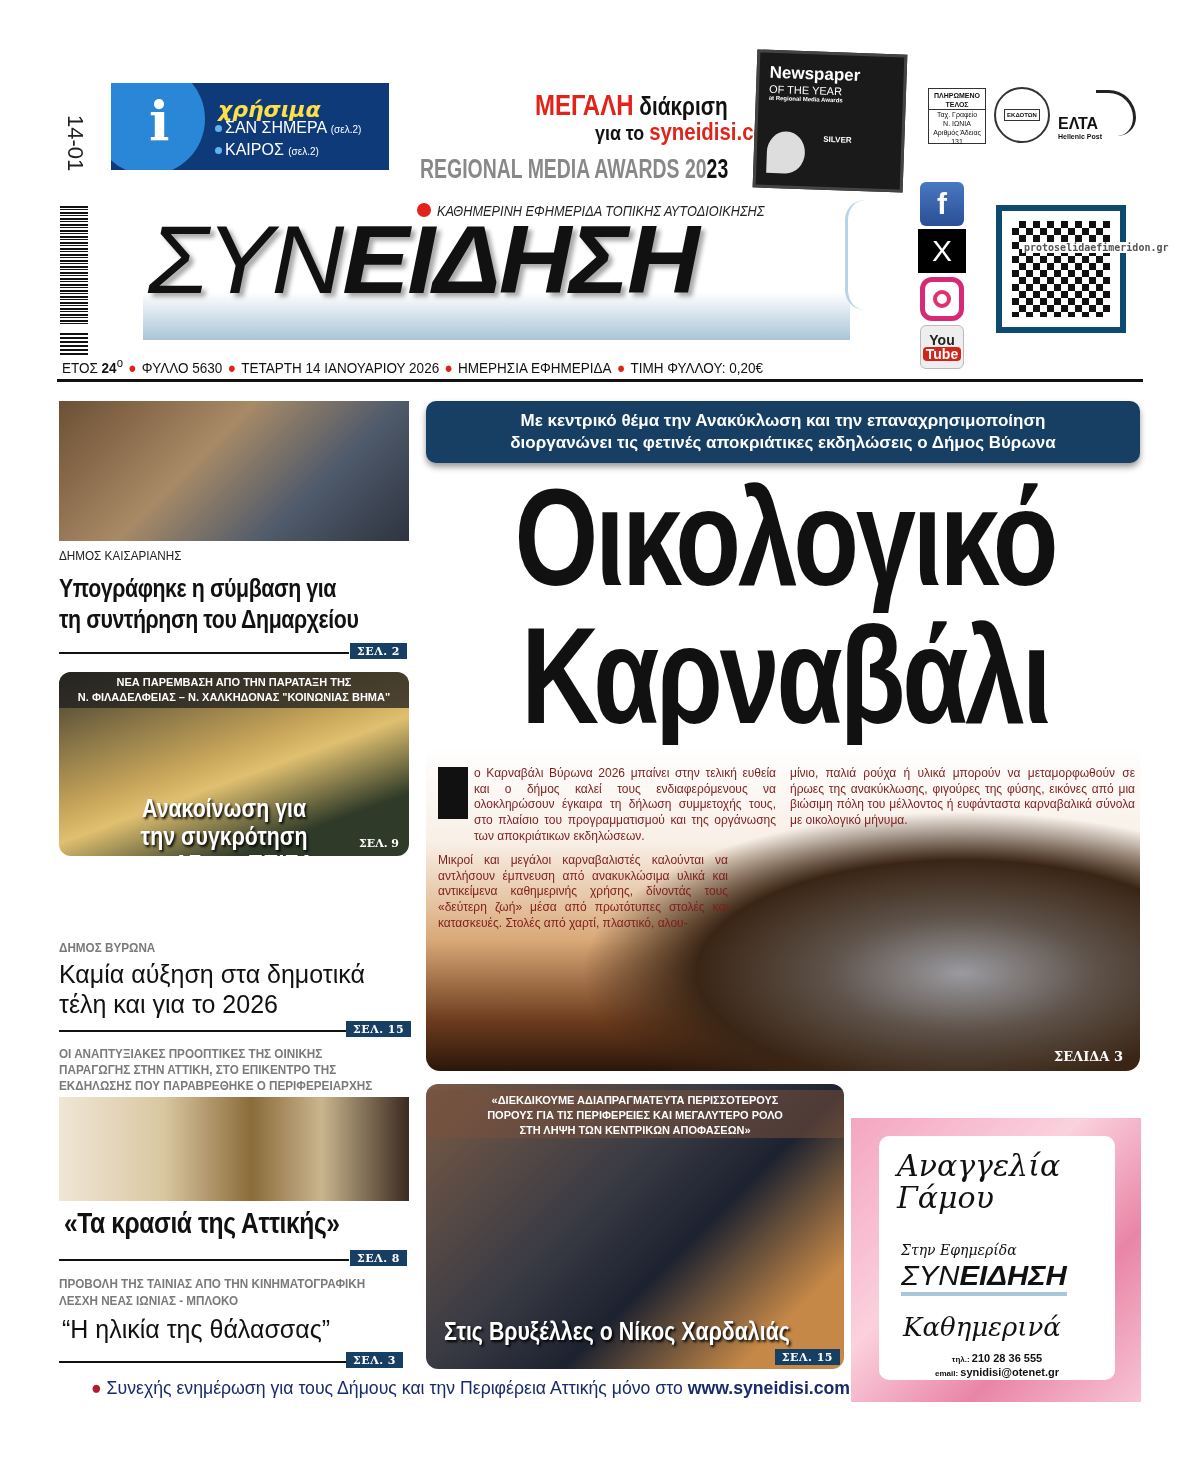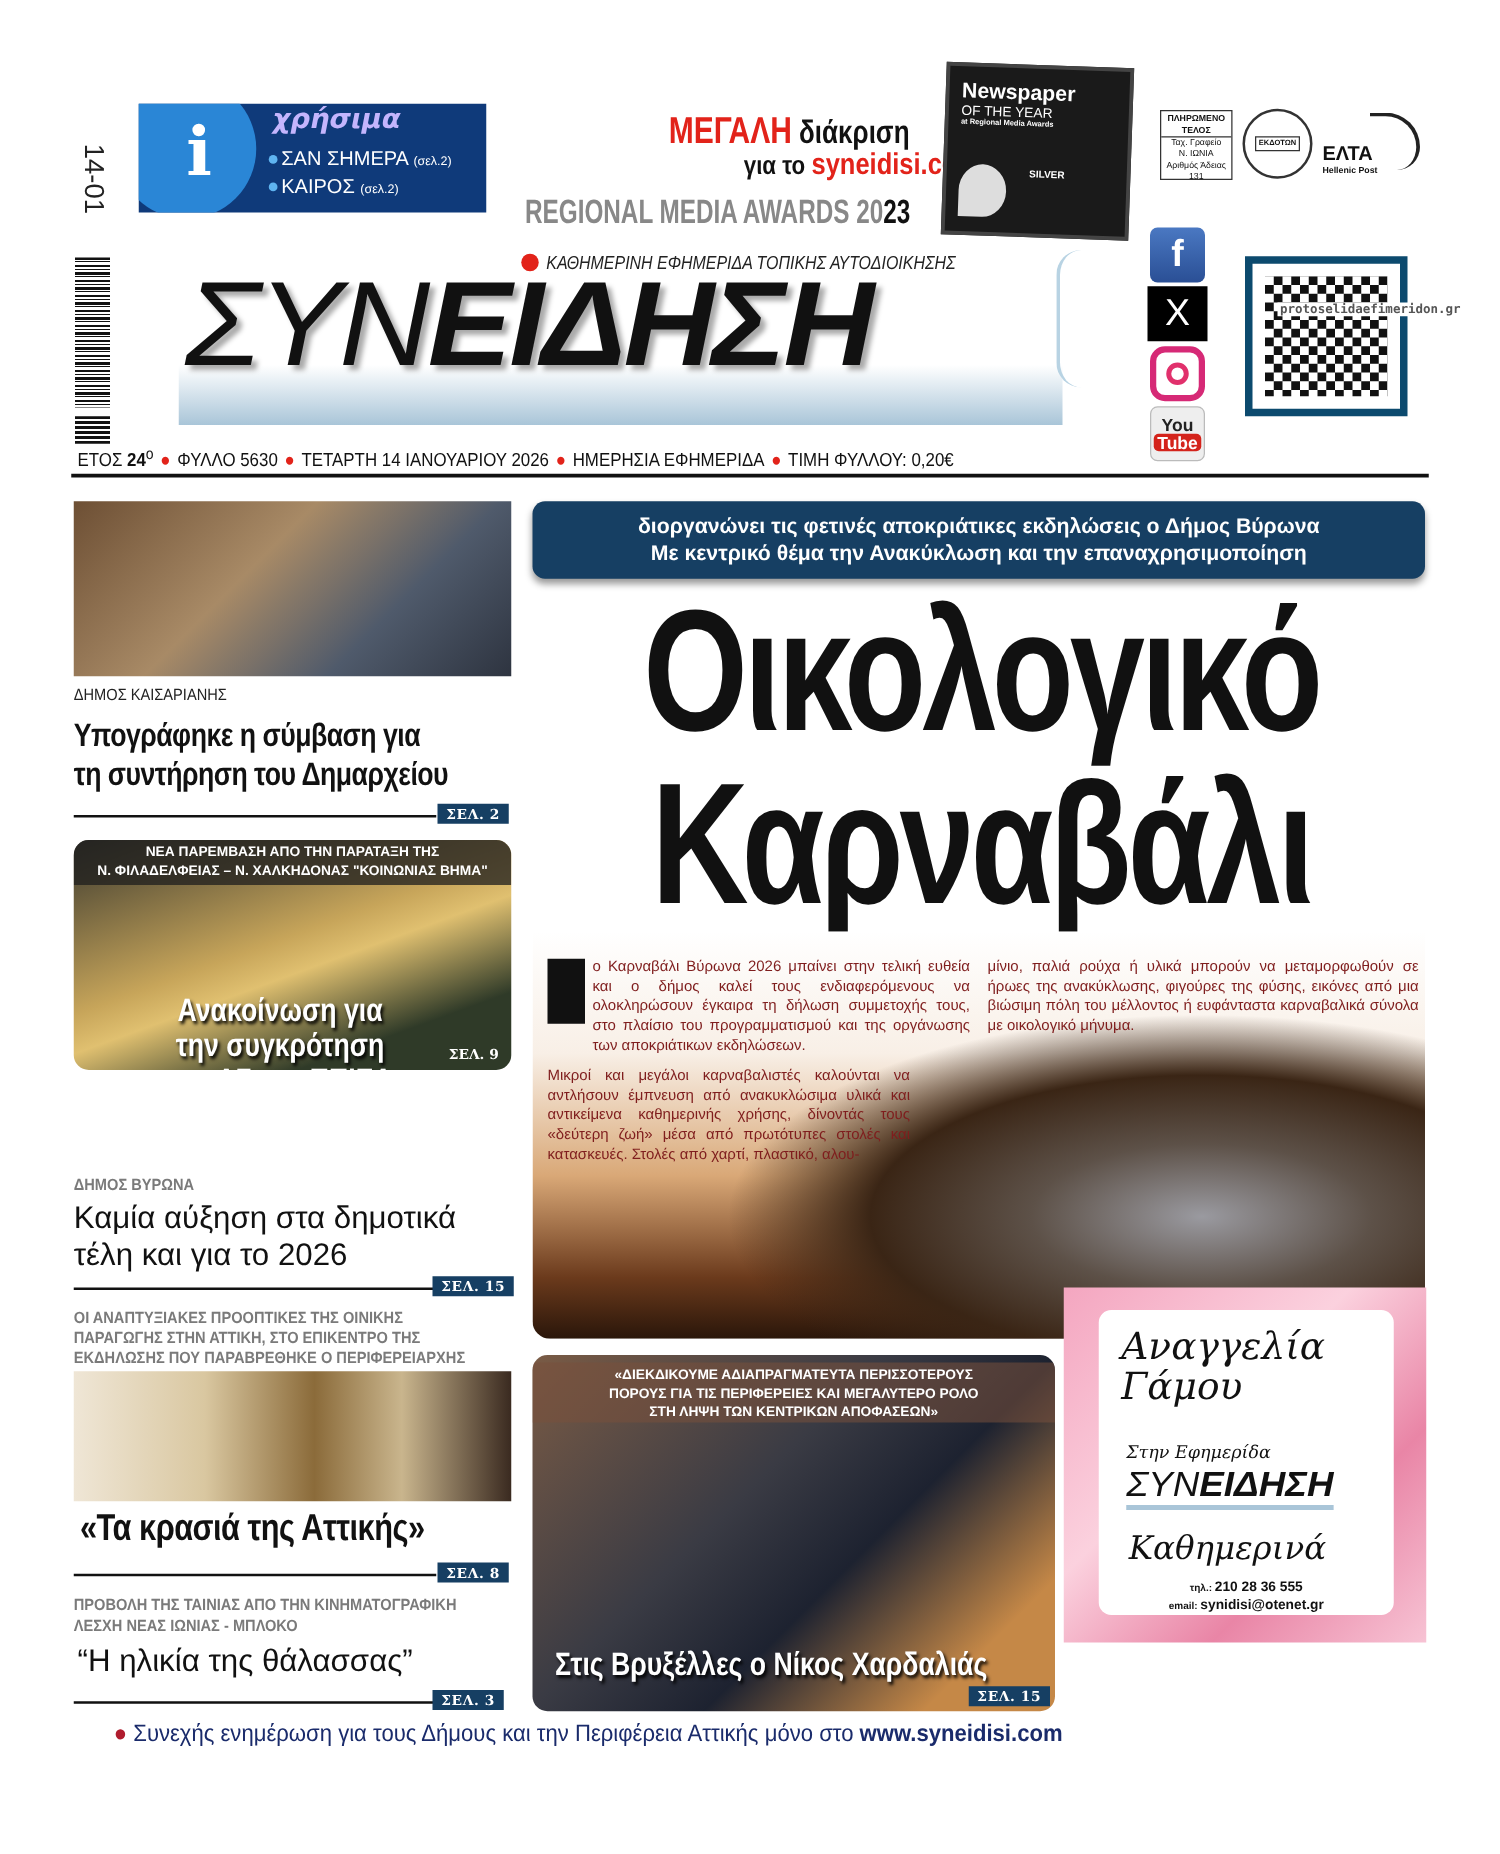--- a/index.html
+++ b/index.html
@@ -2,21 +2,21 @@
 <html><head>
 <meta charset="utf-8">
 <style>
 *{box-sizing:border-box;margin:0;padding:0}
 body{width:1200px;height:1483px;background:#fff;position:relative;font-family:"Liberation Sans",sans-serif;overflow:hidden;color:#111}
 .abs{position:absolute}
 
 .infobox{left:111px;top:83px;width:278px;height:87px;background:#0f3a7a;overflow:hidden}
 .infobox .circ{position:absolute;left:-18px;top:-20px;width:112px;height:112px;border-radius:50%;background:#2a86d6}
 .infobox .ibig{position:absolute;left:38px;top:6px;font:bold 54px "DejaVu Serif",serif;color:#fff}
-.infobox .ttl{position:absolute;left:107px;top:0;font:italic bold 22px "DejaVu Sans",sans-serif;color:#c4b5fd}
+.infobox .ttl{position:absolute;left:107px;top:14px;font:italic bold 22px "DejaVu Sans",sans-serif;color:#fde047}
 .infobox .it{position:absolute;left:104px;font:16px "Liberation Sans",sans-serif;color:#fff}
 .infobox .it small{font-size:10px}
 .infobox .dot{display:inline-block;width:7px;height:7px;border-radius:50%;background:#5fb4f0;margin-right:3px;vertical-align:middle}
 .date-v{left:62px;top:115px;writing-mode:vertical-rl;font:22px "Liberation Sans",sans-serif;color:#222}
 .barcode{left:60px;top:206px;width:28px;height:120px;background:repeating-linear-gradient(180deg,#111 0 2px,#fff 2px 3px,#111 3px 4px,#fff 4px 6px)}
 .barcode2{left:60px;top:333px;width:28px;height:22px;background:repeating-linear-gradient(180deg,#111 0 2px,#fff 2px 4px)}
 
 .award1{left:535px;top:88px;font:bold 26px "Liberation Sans",sans-serif;transform:scaleX(.8);transform-origin:left}
 .award1 .red{color:#e2231a;font-size:30px}
 .award2{left:595px;top:118px;font:bold 21px "Liberation Sans",sans-serif;transform:scaleX(.85);transform-origin:left}
@@ -76,21 +76,21 @@
 .banner{left:426px;top:401px;width:714px;height:62px;background:#163f63;border-radius:10px;color:#fff;font:bold 17px "Liberation Sans",sans-serif;text-align:center;line-height:22px;padding-top:9px;box-shadow:0 4px 6px #999}
 .bighead{left:430px;top:468px;width:710px;text-align:center;font:bold 138px "Liberation Sans",sans-serif;line-height:138px;letter-spacing:-4px;transform:scaleX(.78);transform-origin:center top;white-space:nowrap}
 .mainimg{left:426px;top:745px;width:714px;height:326px;border-radius:0 0 14px 14px;background:radial-gradient(ellipse at 75% 70%,#9a9aa0 0,#5d5148 18%,#3a2515 35%,transparent 50%),linear-gradient(180deg,#fff 0,#f8efe6 30%,#d9a877 60%,#6b3a1c 85%,#2a160a)}
 .bodytext{font:12px "Liberation Sans",sans-serif;line-height:15.7px;color:#7f1d1d;text-align:justify}
 .dropcap{left:438px;top:767px;width:30px;height:52px;background:#111}
 .seldia{left:1054px;top:1049px;color:#fff;font:bold 13px "DejaVu Serif",serif}
 .p4{left:426px;top:1084px;width:418px;height:285px;border-radius:12px;overflow:hidden;background:linear-gradient(135deg,#7a5b45,#3a3b44 40%,#1d2230 60%,#c58847 85%)}
 .p4 .band{position:absolute;left:0;top:6px;width:100%;height:48px;background:rgba(120,80,60,.55);color:#fff;font:bold 11px "Liberation Sans",sans-serif;text-align:center;line-height:15px;padding-top:3px}
 .p4 .ttl{position:absolute;left:18px;top:232px;color:#fff;font:bold 26px "Liberation Sans",sans-serif;transform:scaleX(.82);transform-origin:left;text-shadow:2px 2px 3px #000;white-space:nowrap}
 
-.ad{left:851px;top:1030px;width:290px;height:284px;background:linear-gradient(135deg,#f4a6c0,#fbd1de 40%,#e985a6 70%,#f7c3d4)}
+.ad{left:851px;top:1118px;width:290px;height:284px;background:linear-gradient(135deg,#f4a6c0,#fbd1de 40%,#e985a6 70%,#f7c3d4)}
 .ad .card{position:absolute;left:28px;top:18px;width:236px;height:244px;background:#fff;border-radius:10px}
 .ad .s1{position:absolute;left:46px;top:32px;font:italic 30px "DejaVu Serif",serif;line-height:32px}
 .ad .s2{position:absolute;left:52px;top:124px;font:italic 14px "DejaVu Serif",serif}
 .ad .lg{position:absolute;left:50px;top:142px;font:italic bold 28px "Liberation Sans",sans-serif;transform:scaleX(1.05);transform-origin:left;border-bottom:4px solid #a9c5d8}
 .ad .lg .thin{font-weight:normal}
 .ad .s3{position:absolute;left:55px;top:192px;font:italic 26px "DejaVu Serif",serif}
 .ad .tel{position:absolute;left:0;width:100%;text-align:center;top:232px;font:bold 11px "Liberation Sans",sans-serif}
 .ad .tel small{font-size:8px}
 
 .footer{left:91px;top:1377px;font:19px "Liberation Sans",sans-serif;color:#1a2b6b;white-space:nowrap;transform:scaleX(.93);transform-origin:left}
@@ -194,22 +194,22 @@
 <div class="hr" style="left:59px;top:1259px;width:290px"></div>
 <div class="sel" style="left:350px;top:1250px">ΣΕΛ. 8</div>
 
 <div class="abs kicker grey" style="left:59px;top:1276px">ΠΡΟΒΟΛΗ ΤΗΣ ΤΑΙΝΙΑΣ ΑΠΟ ΤΗΝ ΚΙΝΗΜΑΤΟΓΡΑΦΙΚΗ</div>
 <div class="abs kicker grey" style="left:59px;top:1293px">ΛΕΣΧΗ ΝΕΑΣ ΙΩΝΙΑΣ - ΜΠΛΟΚΟ</div>
 <div class="abs headL" style="left:62px;top:1314px">“Η ηλικία της θάλασσας”</div>
 <div class="hr" style="left:59px;top:1361px;width:290px"></div>
 <div class="sel" style="left:346px;top:1352px">ΣΕΛ. 3</div>
 
 <div class="abs banner">
+    <div>Με κεντρικό θέμα την Ανακύκλωση και την επαναχρησιμοποίηση</div>
     <div>διοργανώνει τις φετινές αποκριάτικες εκδηλώσεις ο Δήμος Βύρωνα</div>
-    <div>Με κεντρικό θέμα την Ανακύκλωση και την επαναχρησιμοποίηση</div>
   </div>
 <div class="abs bighead">
     <div>Οικολογικό</div>
     <div>Καρναβάλι</div>
   </div>
 <div class="abs mainimg"></div>
 <div class="abs dropcap"></div>
 <div class="abs bodytext" style="left:474px;top:766px;width:302px">ο Καρναβάλι Βύρωνα 2026 μπαίνει στην τελική ευθεία και ο δήμος καλεί τους ενδιαφερόμενους να ολοκληρώσουν έγκαιρα τη δήλωση συμμετοχής τους, στο πλαίσιο του προγραμματισμού και της οργάνωσης των αποκριάτικων εκδηλώσεων.</div>
 <div class="abs bodytext" style="left:438px;top:853px;width:290px">Μικροί και μεγάλοι καρναβαλιστές καλούνται να αντλήσουν έμπνευση από ανακυκλώσιμα υλικά και αντικείμενα καθημερινής χρήσης, δίνοντάς τους «δεύτερη ζωή» μέσα από πρωτότυπες στολές και κατασκευές. Στολές από χαρτί, πλαστικό, αλου-</div>
 <div class="abs bodytext" style="left:790px;top:766px;width:345px">μίνιο, παλιά ρούχα ή υλικά μπορούν να μεταμορφωθούν σε ήρωες της ανακύκλωσης, φιγούρες της φύσης, εικόνες από μια βιώσιμη πόλη του μέλλοντος ή ευφάνταστα καρναβαλικά σύνολα με οικολογικό μήνυμα.</div>

